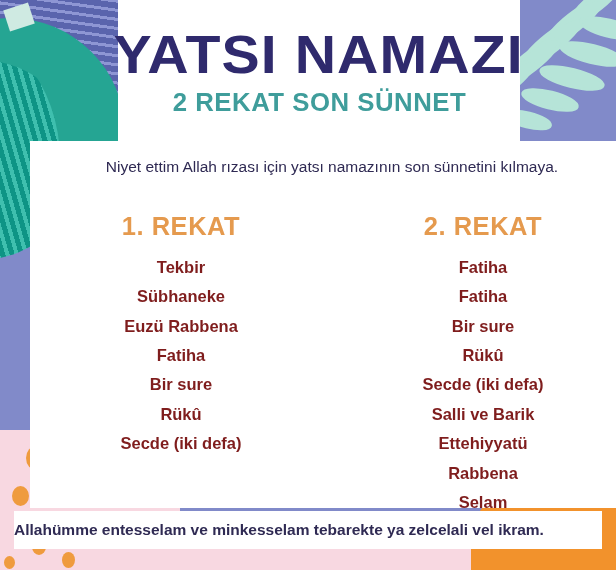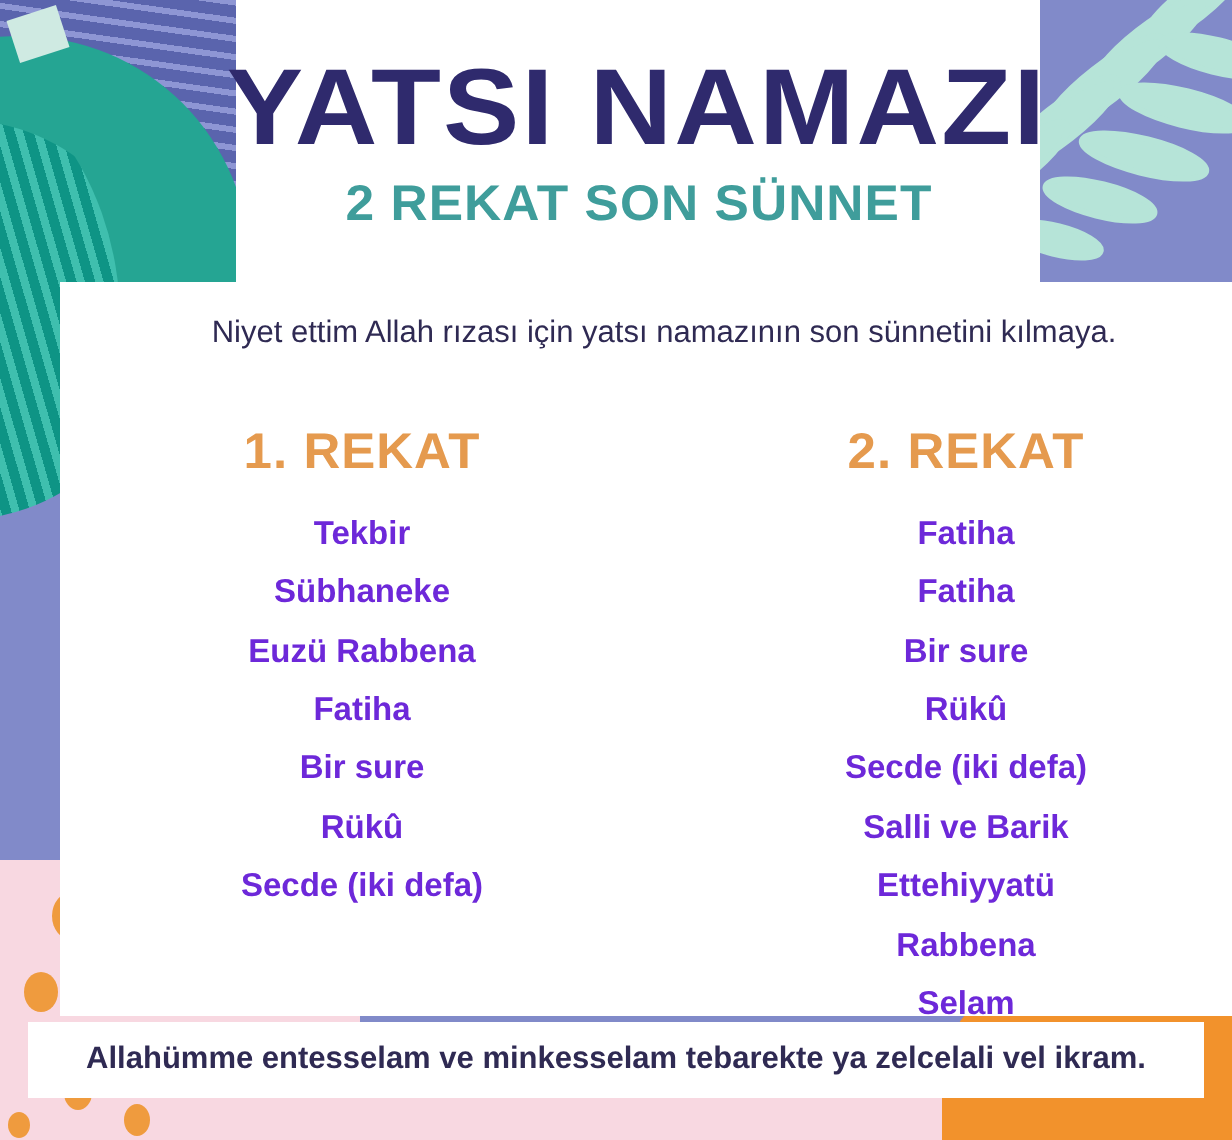--- a/index.html
+++ b/index.html
@@ -194,33 +194,32 @@
   .col-heading {
     font-size: 25px;
     font-weight: bold;
     color: #e59a4e;
     letter-spacing: 0.5px;
     transform: scaleX(1.02);
     margin-bottom: 12px;
   }
   .col-item {
     font-size: 16.5px;
-    color: #6d28d9;
+    color: #7f1d1d;
     font-weight: 600;
     line-height: 1.78;
   }
 
   .footer-card {
     position: absolute;
     left: 14px; top: 511px;
     width: 588px; height: 38px;
     background: #ffffff;
     display: flex;
     align-items: center;
-    justify-content: center;
   }
   .footer-text {
     font-size: 15.5px;
     color: #2f2a53;
     font-weight: 600;
     white-space: nowrap;
   }
 </style>
 </head>
 <body>

